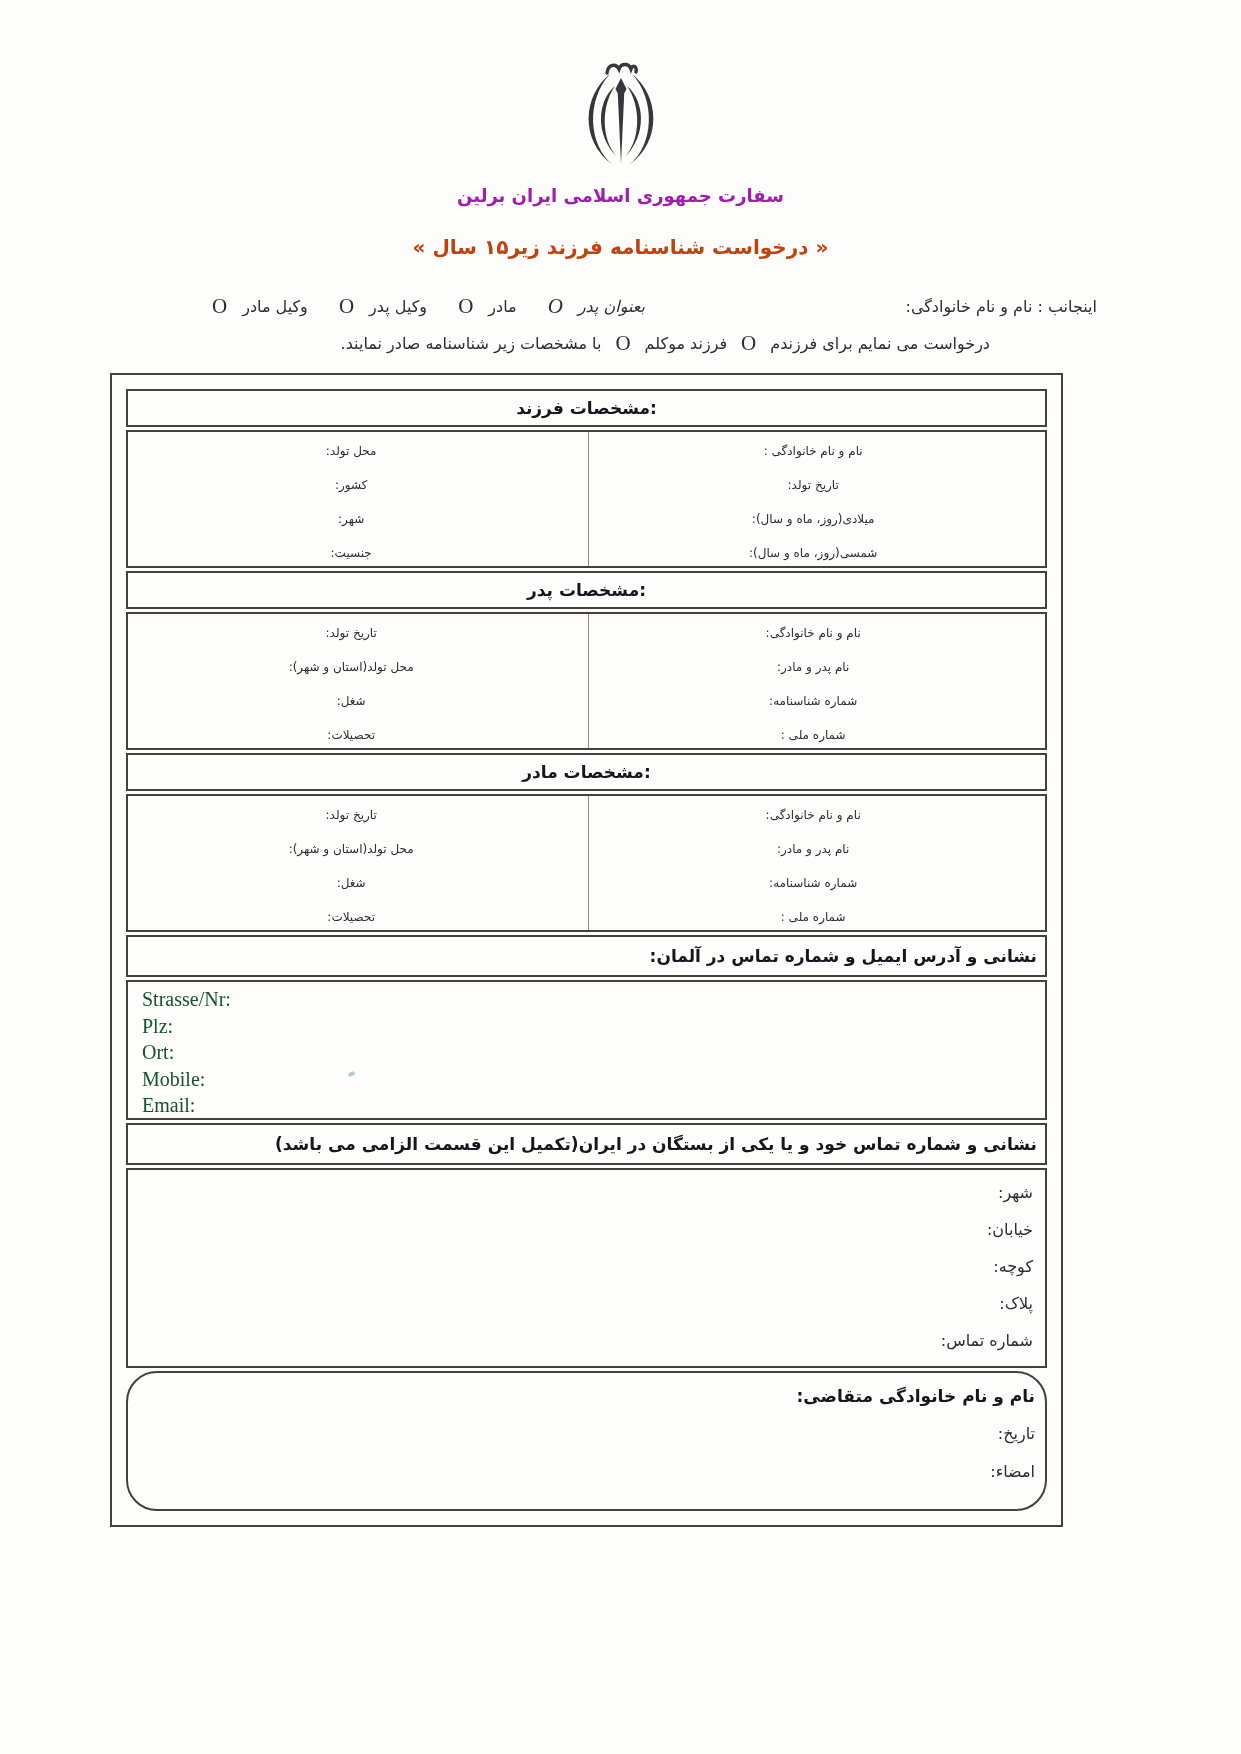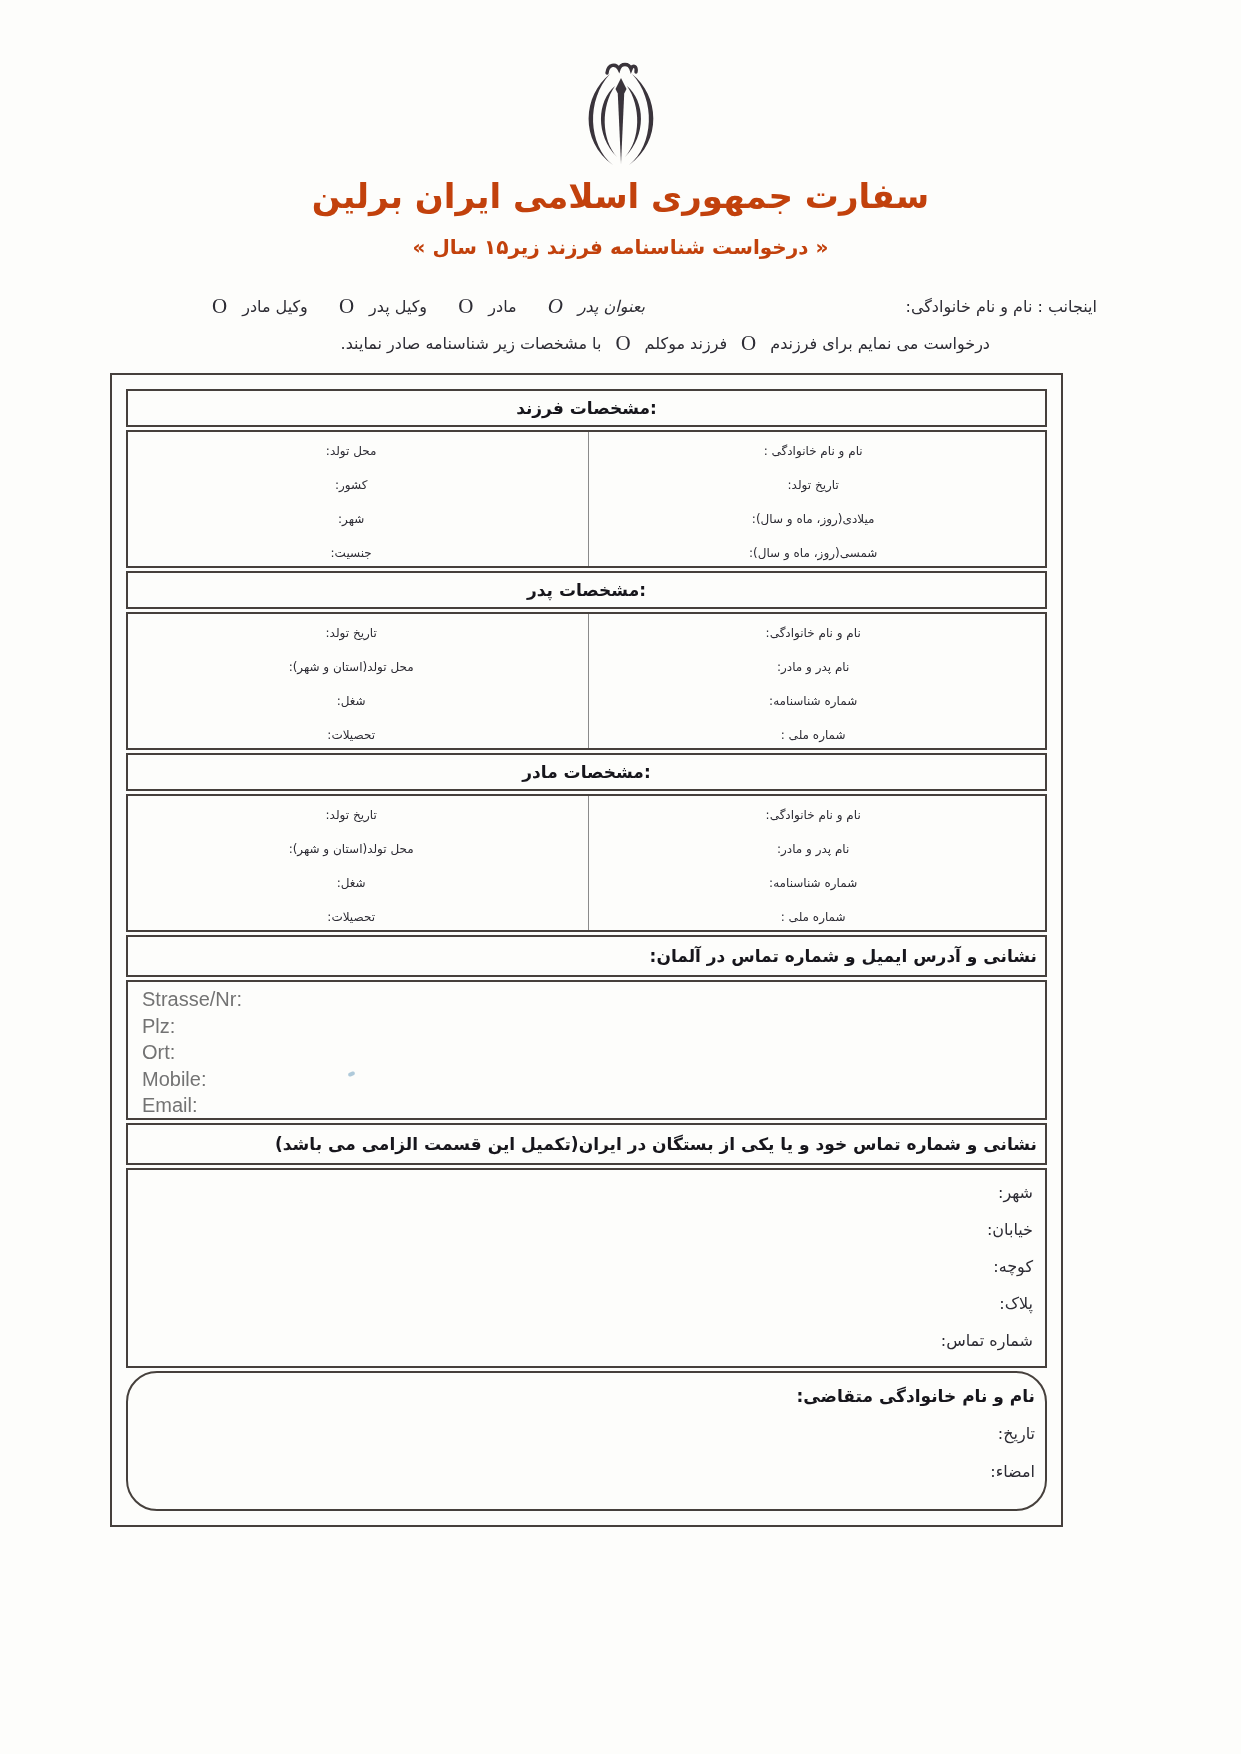--- a/index.html
+++ b/index.html
@@ -7,22 +7,22 @@
   }
   *{box-sizing:border-box;margin:0;padding:0;}
   body{background:#ffffff;font-family:"DejaVu Sans",sans-serif;}
   .page{
     width:1241px;height:1754px;position:relative;margin:0 auto;
     background:#fdfdfb;color:var(--ink);overflow:hidden;
     padding-top:58px;
   }
   .emblem{width:108px;height:112px;margin:0 auto;display:block;}
   .embassy-title{
-    text-align:center;font-weight:bold;font-size:34px;line-height:32px;
-    margin-top:10px;color:#c2410c;letter-spacing:.5px;
+    text-align:center;font-weight:bold;font-size:18px;line-height:32px;
+    margin-top:10px;color:#a21caf;letter-spacing:.5px;
   }
   .form-title{
     text-align:center;font-weight:bold;font-size:20px;line-height:30px;
     margin-top:20px;color:#c2410c;
   }
   .intro-line1{
     direction:rtl;display:flex;justify-content:space-between;align-items:baseline;
     margin-top:28px;padding:0 144px 0 212px;font-size:16px;line-height:30px;
   }
   .options{white-space:nowrap;}
@@ -50,21 +50,21 @@
   .head.side{direction:rtl;text-align:right;padding:2px 8px 0 0;line-height:34px;height:42px;}
   .two-col{display:flex;direction:rtl;height:138px;}
   .col{padding-top:2px;}
   .col .fl{line-height:34px;font-size:12px;text-align:center;}
   .col-r{width:49.8%;border-left:1px solid var(--divider);}
   .col-r .fl{padding-left:4px;padding-right:12px;}
   .col-l{width:50.2%;}
   .col-l .fl{padding-right:14px;}
   .de-fields{
     height:140px;direction:ltr;text-align:left;padding:4px 0 0 14px;
-    font-family:Liberation Sans, sans-serif;font-size:20px;color:#737373;
+    font-family:Liberation Serif, serif;font-size:20px;color:#14532d;
   }
   .de-fields .fl{line-height:26.5px;}
   .ir-fields{
     height:200px;direction:rtl;display:flex;flex-direction:column;
     padding:4px 12px 10px 0;font-size:16px;
   }
   .ir-fields .fl{line-height:37px;text-align:right;}
   .ir-fields .spacer{flex:1;}
   .applicant{height:140px;direction:rtl;padding:4px 10px;font-size:16px;border-radius:31px;}
   .applicant .fl{line-height:38px;text-align:right;}

